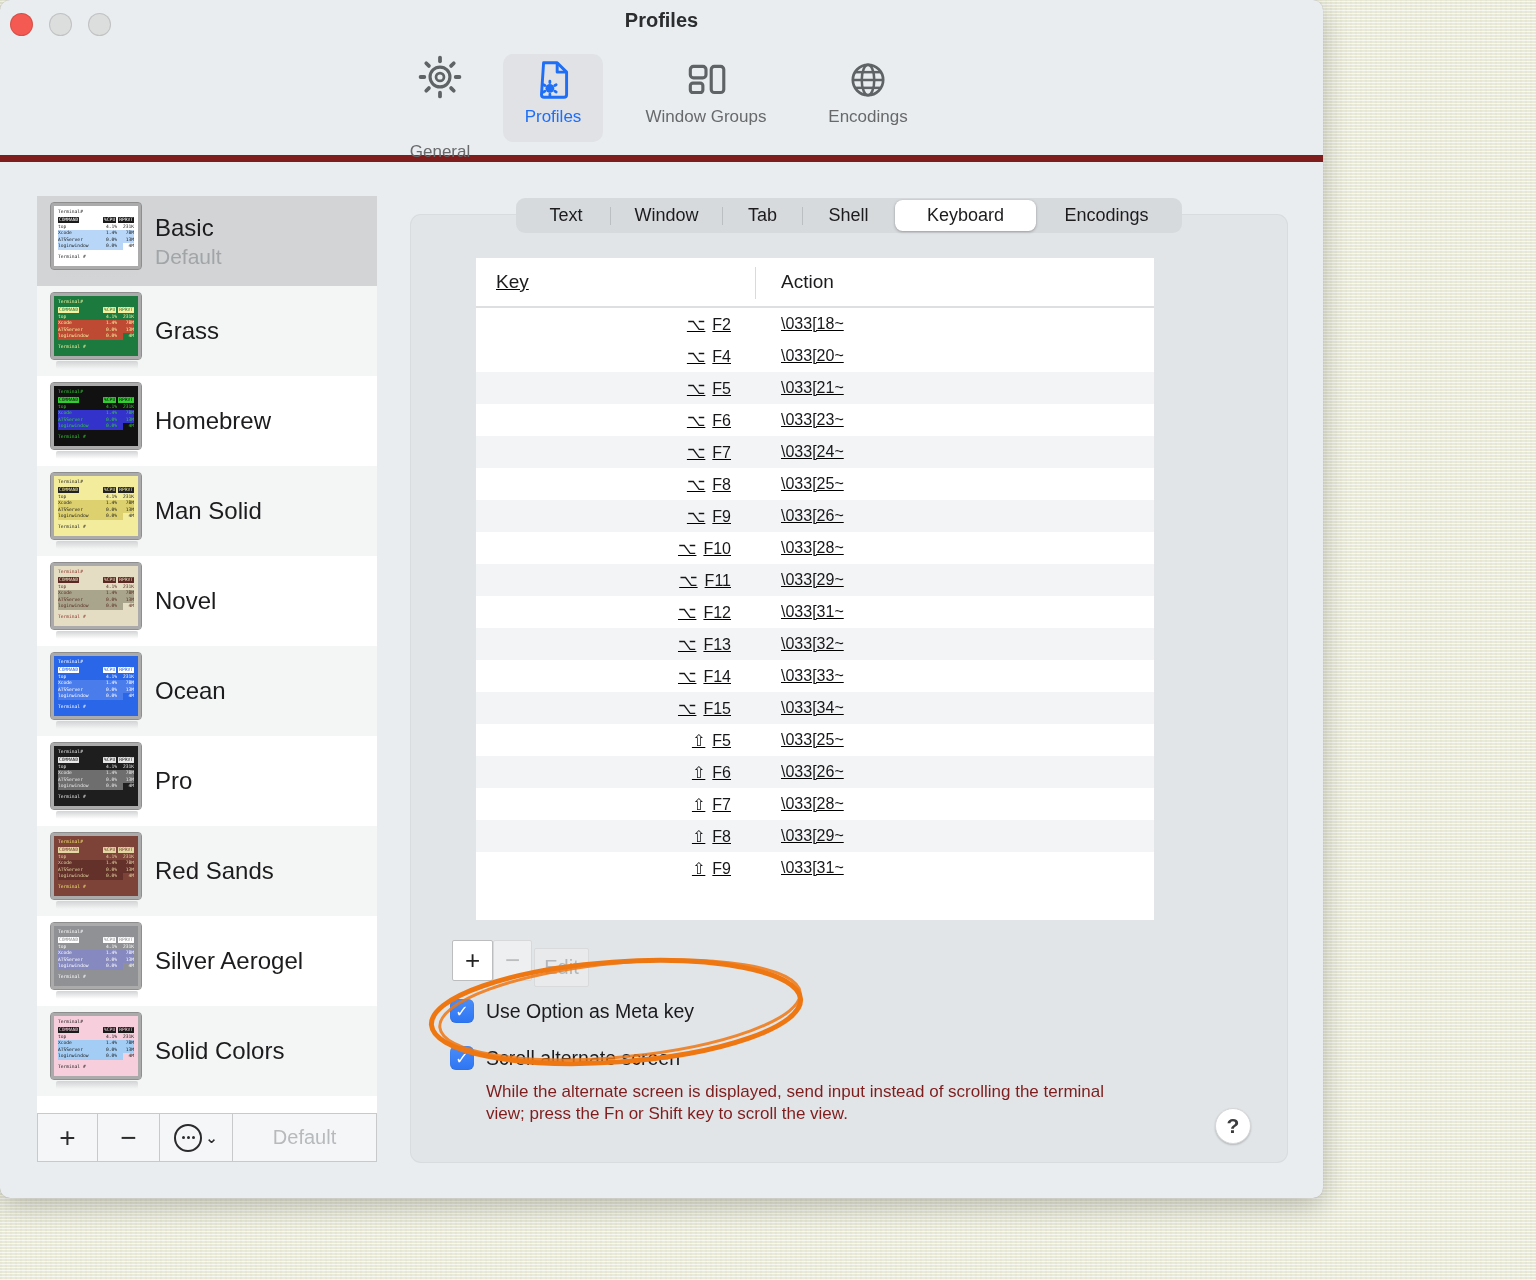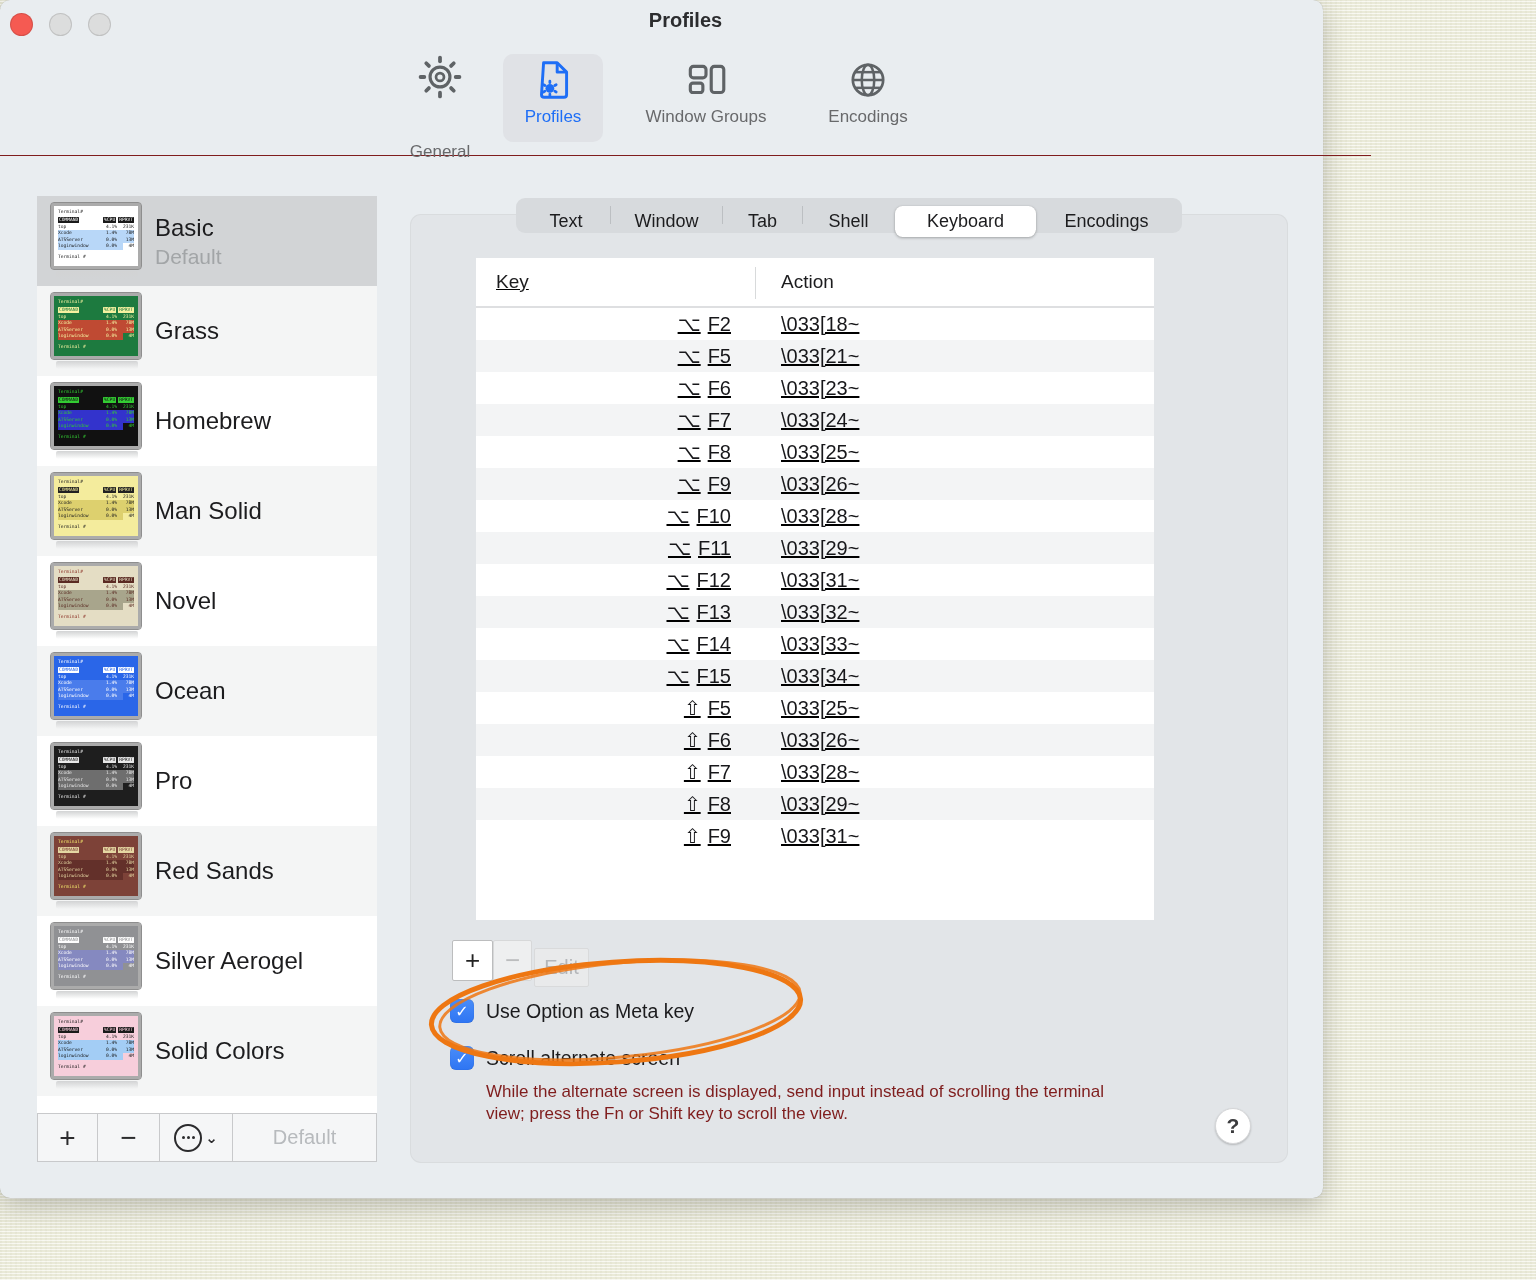--- a/index.html
+++ b/index.html
@@ -10,21 +10,21 @@
     background-image:
       repeating-linear-gradient(0deg, rgba(255,255,255,.55) 0 1px, rgba(201,201,172,.18) 1px 3px),
       repeating-linear-gradient(90deg, rgba(190,190,160,.10) 0 2px, rgba(255,255,255,0) 2px 5px);
   }
   .window{
     position:absolute;left:0;top:0;width:1323px;height:1198px;
     background:#e9edf0;border-radius:10px;
     box-shadow:0 8px 28px rgba(0,0,0,.22), 0 0 1px rgba(0,0,0,.25);
   }
   
-  .titlebar{position:absolute;left:0;top:0;width:100%;height:155px;border-bottom:1px solid #7f1d1d;padding-left:48px;}
+  .titlebar{position:absolute;left:0;top:0;width:100%;height:155px;border-bottom:7px solid #7f1d1d;}
   .lights{position:absolute;left:10px;top:13px;display:flex;gap:16px;}
   .light{width:23px;height:23px;border-radius:50%;box-sizing:border-box;border:1px solid rgba(0,0,0,.12);}
   .wtitle{position:absolute;left:0;top:9px;width:100%;text-align:center;font-size:20px;font-weight:bold;color:#2c2d2f;}
   .toolbar{position:absolute;left:0;top:54px;width:100%;height:92px;}
   .tool-item{position:absolute;top:0;height:88px;display:flex;flex-direction:column;align-items:center;justify-content:flex-start;border-radius:10px;cursor:default;}
   .tool-item.selected{background:#e0e2e6;}
   .tool-item .ticon{height:52px;display:flex;align-items:center;justify-content:center;}
   .tool-item .tlabel{font-size:17px;color:#68696b;margin-top:1px;}
   .tool-item.selected .tlabel{color:#1e6ef6;}
   
@@ -54,32 +54,32 @@
   .sf-cell{border-right:1px solid #c8c9cb;display:flex;align-items:center;justify-content:center;color:#2b2b2d;}
   .sf-add{width:59px;font-size:28px;font-weight:300;}
   .sf-remove{width:61px;font-size:28px;font-weight:300;}
   .sf-menu{width:72px;gap:3px;}
   .sf-default{flex:1;border-right:none;font-size:20px;color:#b7babd;}
   .menu-circle{width:24px;height:24px;border:2px solid #2b2b2d;border-radius:50%;display:flex;align-items:center;justify-content:center;gap:2px;}
   .menu-circle i{width:3px;height:3px;border-radius:50%;background:#2b2b2d;}
   .menu-chev{font-size:15px;font-weight:bold;color:#2b2b2d;}
   
   .groupbox{position:absolute;left:410px;top:214px;width:878px;height:949px;background:#e2e5e8;border-radius:11px;border:1px solid rgba(0,0,0,.04);box-sizing:border-box;}
-  .tabs{position:absolute;left:516px;top:198px;width:666px;height:35px;background:#d7dadd;border-radius:9px;display:flex;align-items:flex-start;padding:8px 6px;box-sizing:border-box;}
+  .tabs{position:absolute;left:516px;top:198px;width:666px;height:35px;background:#d7dadd;border-radius:9px;display:flex;align-items:center;padding:16px 6px;box-sizing:border-box;}
   .tab{height:31px;display:flex;align-items:center;justify-content:center;font-size:18px;color:#1c1c1e;border-radius:7.5px;position:relative;}
   .tab.selected{background:#fff;box-shadow:0 1px 3px rgba(0,0,0,.28), 0 0 1px rgba(0,0,0,.15);}
   .seg-div{width:1px;height:18px;background:#bcbfc2;}
   .seg-div.hidden{visibility:hidden;}
   
   .ktable{position:absolute;left:476px;top:258px;width:678px;height:662px;background:#fff;text-decoration:underline;}
   .thead{height:50px;display:flex;align-items:center;border-bottom:2px solid #dedfe1;box-sizing:border-box;position:relative;}
   .th-key{padding-left:20px;font-size:19px;color:#1c1c1e;}
   .th-action{position:absolute;left:305px;font-size:19px;color:#1c1c1e;}
   .th-div{position:absolute;left:279px;top:9px;width:1px;height:32px;background:#d8dadb;}
-  .trow{height:32px;display:flex;align-items:center;font-size:20px;color:#17171a;}
+  .trow{height:32px;display:flex;align-items:center;font-size:16px;color:#17171a;}
   .trow.alt{background:#f3f4f5;}
   .trow .k{width:279px;text-align:right;padding-right:24px;box-sizing:border-box;}
   .trow .k .mod{font-family:"DejaVu Sans",sans-serif;margin-right:7px;}
   .trow .a{padding-left:26px;}
   
   .btn{position:absolute;box-sizing:border-box;display:flex;align-items:center;justify-content:center;border-radius:2px;}
   .btn-add{left:452px;top:940px;width:41px;height:41px;background:#fff;border:1px solid #bcbdbe;font-size:26px;font-weight:300;color:#222;}
   .btn-remove{left:493px;top:940px;width:39px;height:41px;background:#eeeff0;border:1px solid #d7d8d9;font-size:26px;font-weight:300;color:#bcbdbe;}
   .btn-edit{left:534px;top:948px;width:55px;height:39px;background:#e9eaeb;border:1px solid #d9dadb;font-size:20px;color:#b4b6b9;}
   .check-row{position:absolute;left:450px;display:flex;align-items:center;gap:12px;height:26px;}
@@ -598,20 +598,24 @@
     <div class="thead">
       <span class="th-key">Key</span>
       <span class="th-div"></span>
       <span class="th-action">Action</span>
     </div>
     <div id="table-body">
         <div class="trow">
           <div class="k"><span class="mod">⌥</span>F2</div>
           <div class="a">\033[18~</div>
         </div>
+        <div class="trow">
+          <div class="k"><span class="mod">⌥</span>F4</div>
+          <div class="a">\033[20~</div>
+        </div>
         <div class="trow alt">
           <div class="k"><span class="mod">⌥</span>F5</div>
           <div class="a">\033[21~</div>
         </div>
         <div class="trow">
           <div class="k"><span class="mod">⌥</span>F6</div>
           <div class="a">\033[23~</div>
         </div>
         <div class="trow alt">
           <div class="k"><span class="mod">⌥</span>F7</div>

